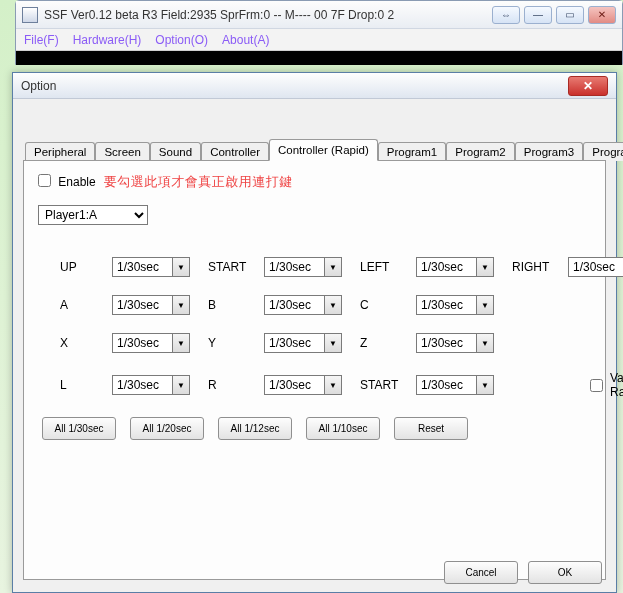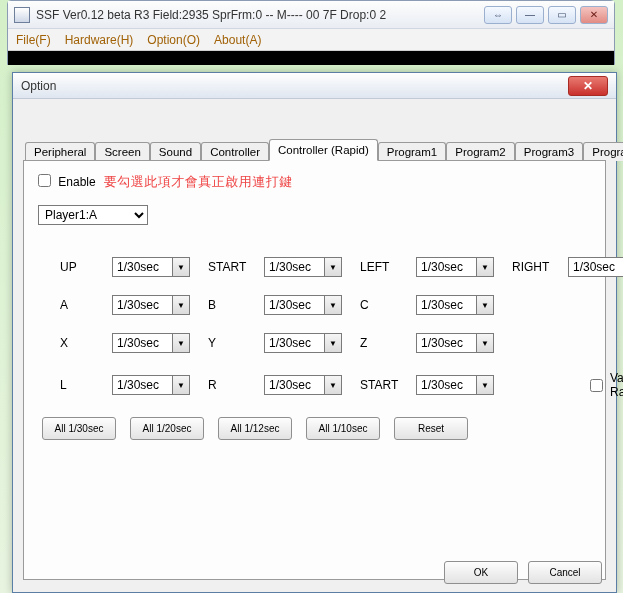--- a/index.html
+++ b/index.html
@@ -10,21 +10,21 @@
     font-size: 12px;
     background: linear-gradient(180deg, #d4f0c8 0%, #e8f4e0 100%);
     width: 623px;
     height: 593px;
     overflow: hidden;
     position: relative;
   }
   
   .parent-window {
     position: absolute;
-    top: 0; left: 7px;
+    top: 0; left: 15px;
     width: 608px;
     height: 65px;
     background: #fff;
     border: 1px solid #8a9bb3;
     border-radius: 4px 4px 0 0;
   }
   .parent-titlebar {
     display: flex;
     align-items: center;
     height: 28px;
@@ -51,21 +51,21 @@
   }
   .winbtn.close { background: linear-gradient(#f5c4c0,#e28b84); color:#6b1a14; }
   .parent-menubar {
     height: 22px;
     padding: 0 8px;
     display: flex;
     gap: 14px;
     align-items: center;
     background: #f3f3f3;
     border-bottom: 1px solid #d0d0d0;
-    color:#a16207;
+    color:#8b5cf6;
   }
   .parent-black {
     height: 14px;
     background:#000;
   }
   
   .option-dialog {
     position: absolute;
     top: 72px;
     left: 12px;
@@ -349,16 +349,16 @@
         <button class="btn-std wide">All 1/20sec</button>
         <button class="btn-std wide">All 1/12sec</button>
         <button class="btn-std wide">All 1/10sec</button>
         <button class="btn-std wide">Reset</button>
       </div>
 
     </div>
   </div>
 
   <div class="bottom-buttons">
+    <button class="btn-std">Cancel</button>
     <button class="btn-std">OK</button>
-    <button class="btn-std">Cancel</button>
   </div>
 </div>
 
 </body></html>

